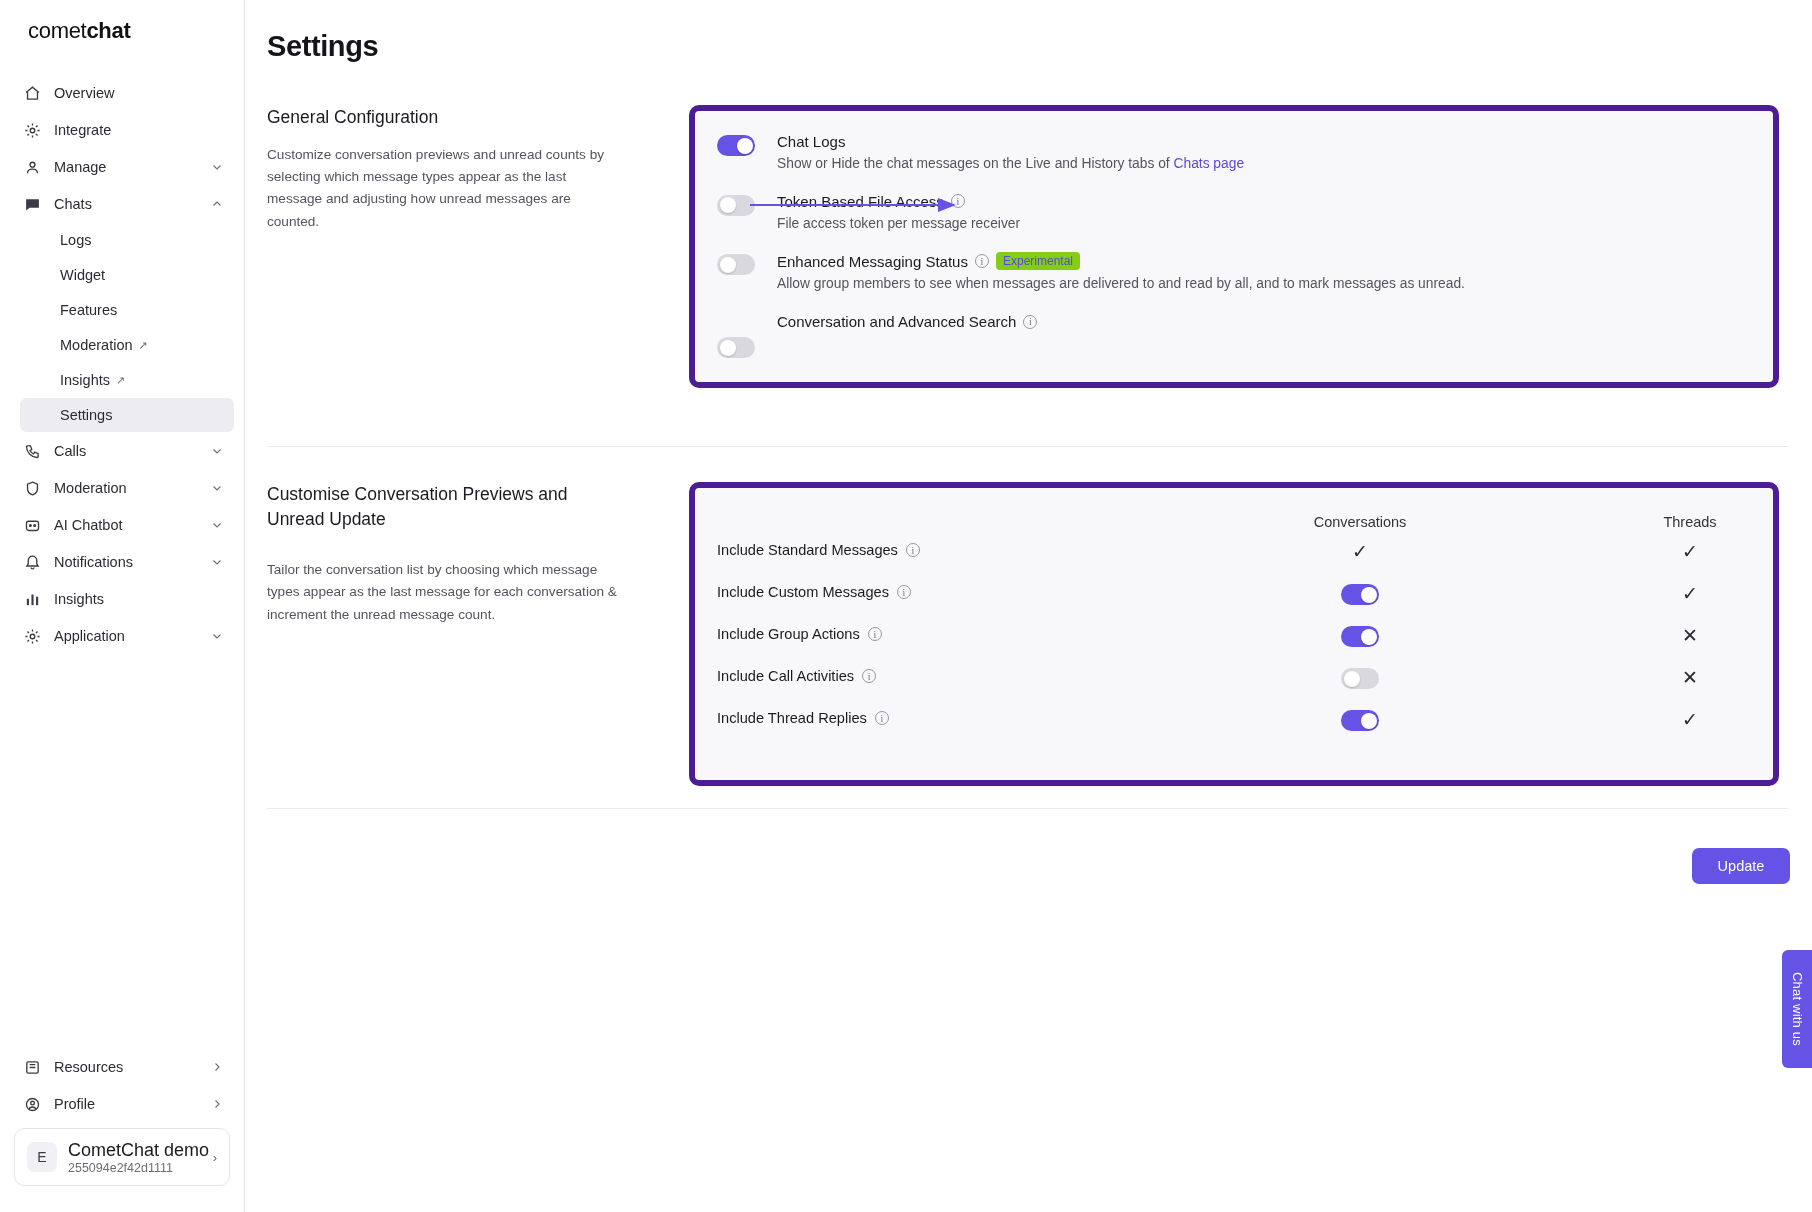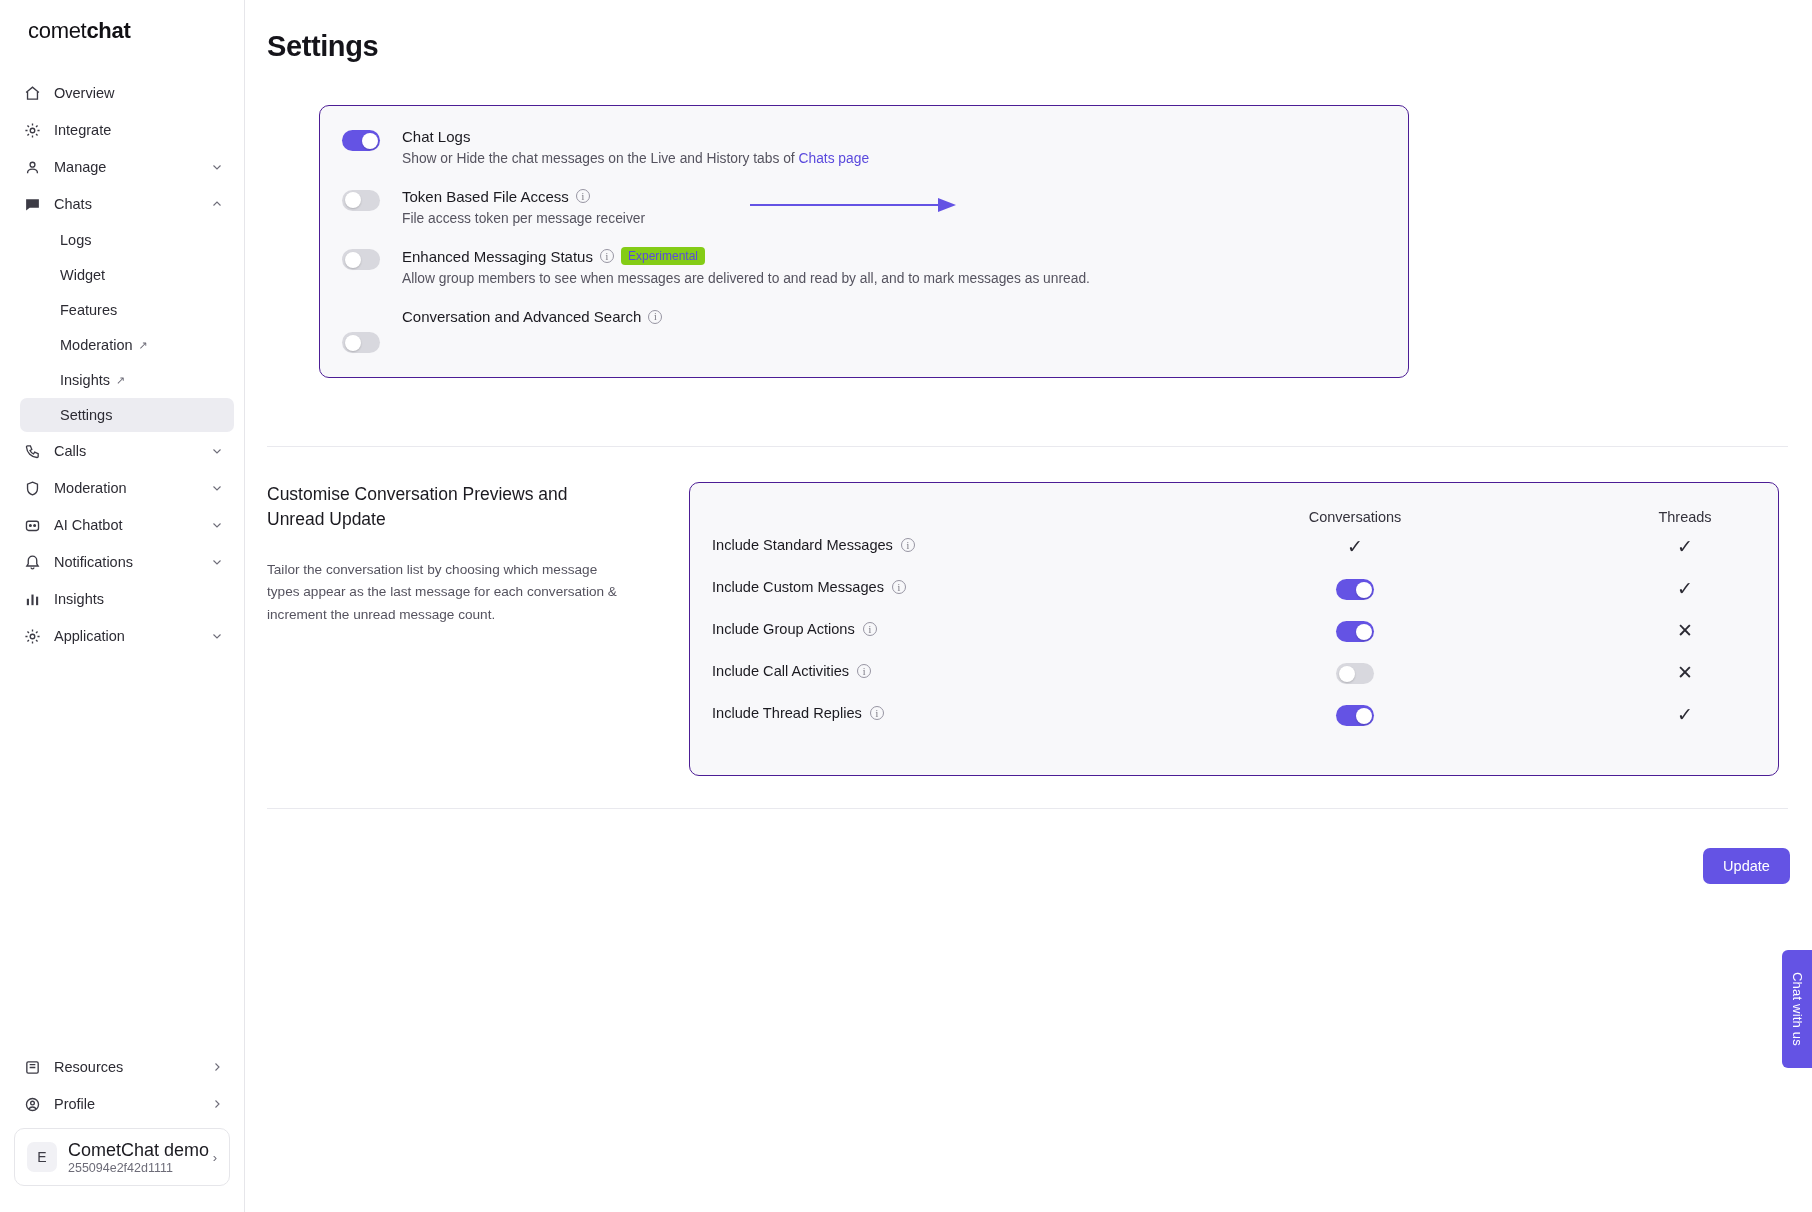--- a/index.html
+++ b/index.html
@@ -142,21 +142,21 @@
     line-height: 1.4;
   }
   .sec-desc {
     font-size: 13.6px;
     line-height: 1.65;
     color: #55535f;
     max-width: 350px;
   }
   .panel {
     background: #f8f8fa;
-    border: 1px solid #4c1d95;
+    border: 6px solid #4c1d95;
     border-radius: 10px;
   }
 
   
   .toggle {
     width: 38px; height: 21px;
     border-radius: 11px;
     background: #d8d8de;
     position: relative;
     flex: 0 0 auto;
@@ -262,21 +262,21 @@
     display: flex;
     align-items: center;
     justify-content: center;
   }
   .check { color: #2b2a33; font-size: 19px; line-height: 1; }
   .cross { color: #2b2a33; font-size: 19px; line-height: 1; }
 
   .update-btn {
     position: absolute;
     right: 22px;
-    width: 87px; height: 36px;
+    width: 98px; height: 36px;
     background: #6453e4;
     color: #ffffff;
     border: none;
     border-radius: 7px;
     font-size: 14.5px;
     font-family: "Liberation Sans", sans-serif;
     cursor: pointer;
   }
 
   
@@ -515,20 +515,24 @@
       </div>
     </div>
   </div>
 
   <div class="main">
 
     <div class="page-title">Settings</div>
 
     <div class="section" style="top: 105px;">
       <div style="display:flex; align-items:flex-start;">
+        <div class="sec-left">
+          <div class="sec-title">General Configuration</div>
+          <div class="sec-desc">Customize conversation previews and unread counts by selecting which message types appear as the last message and adjusting how unread messages are counted.</div>
+        </div>
 
         <div class="panel" style="width:1090px; margin-left:52px; padding:22px 26px 24px 22px;">
 
           <div class="opt-row">
             <div class="opt-toggle-wrap">
               <div class="toggle on">
                   <div class="knob"></div>
                 </div>
             </div>
             <div class="opt-body">

